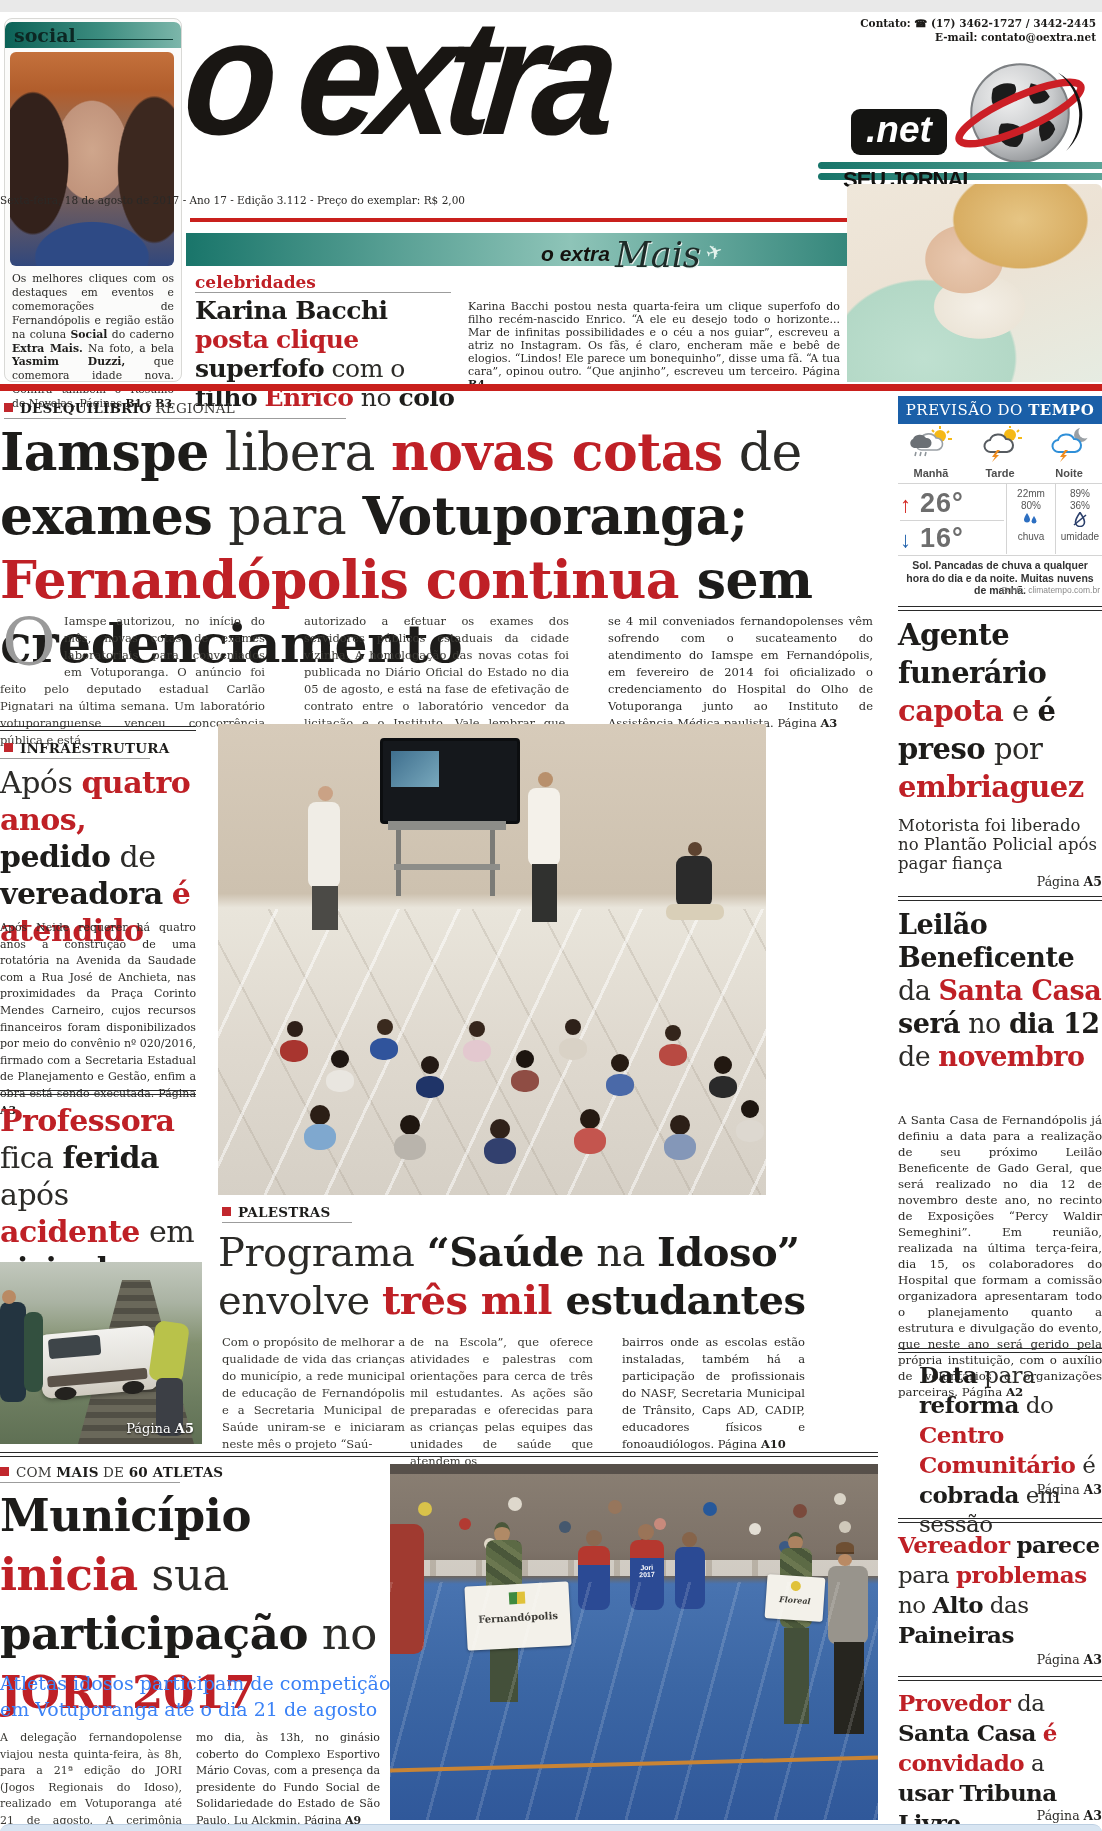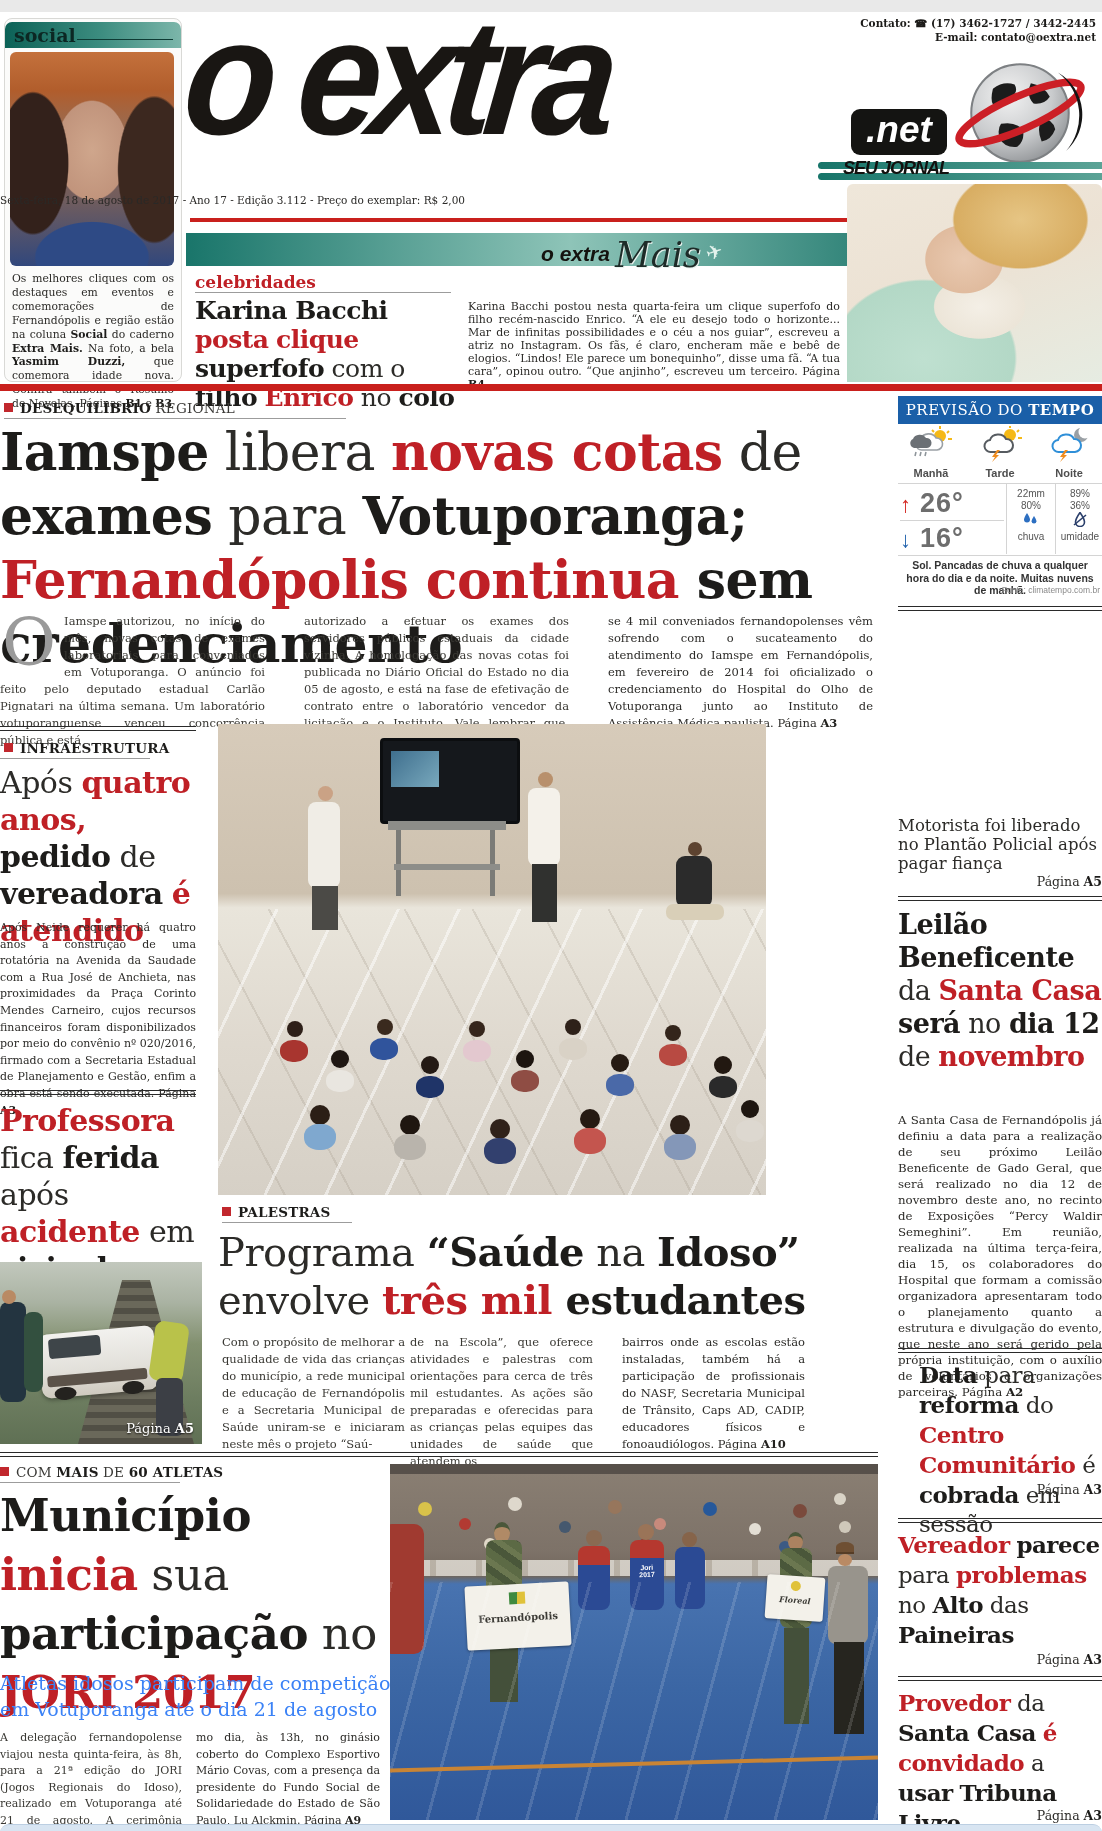--- a/index.html
+++ b/index.html
@@ -47,22 +47,22 @@
         radial-gradient(80px 50px at 50% 96%, #2e4a85 0%, #2e4a85 70%, transparent 72%),
         linear-gradient(180deg,#c4713c 0%,#b15d2c 18%,#9b6a4e 34%,#6f5c5e 70%,#31477c 100%);}
   .social-caption{position:absolute;left:7px;top:253px;width:162px;font-size:10.8px;line-height:13.9px;text-align:justify;color:#36352f;}
   
   .contact{right:6px;top:4px;text-align:right;font-size:10.5px;line-height:14px;font-weight:bold;color:#1c1b19;}
   .logo-main{left:196px;top:-30px;font-family:"Liberation Sans",sans-serif;font-style:italic;font-weight:bold;
       font-size:150px;letter-spacing:-10px;color:#191613;transform:skewX(-6deg) scaleY(1.1);transform-origin:left top;}
   .logo-net{left:851px;top:97px;background:#141412;color:#fff;border-radius:9px;padding:0px 15px 4px 15px;
       font-family:"Liberation Sans",sans-serif;font-style:italic;font-weight:bold;font-size:37px;}
   .stripe{left:818px;width:284px;height:7px;background:linear-gradient(90deg,#17756a,#5ba396);border-radius:4px 0 0 4px;}
-  .tagline{left:843px;top:146px;font-family:"Liberation Sans",sans-serif;font-style:italic;font-weight:bold;
-      font-size:18px;letter-spacing:-1px;color:#12110f;}
+  .tagline{left:843px;top:155px;font-family:"Liberation Sans",sans-serif;font-weight:bold;
+      font-size:22px;letter-spacing:-1px;color:#12110f;}
   .dateline{left:0;top:182px;width:960px;text-align:left;font-size:10.5px;color:#2a2927;}
   .redrule{left:190px;top:206px;width:912px;height:4px;background:#c9201d;}
   
   .mais-band{left:186px;top:221px;width:916px;height:33px;
       background:linear-gradient(90deg,#19756a,#8ec4b8 42%,#2d8176 75%,#16695f);}
   .mais-inner{position:absolute;left:355px;top:2px;white-space:nowrap;}
   .mais-logo{font-family:"Liberation Sans",sans-serif;font-style:italic;font-weight:bold;font-size:21px;color:#14130f;vertical-align:6px;}
   .mais-script{font-family:"DejaVu Serif",serif;font-style:italic;font-size:35px;color:#1d2b28;text-shadow:1px 1px 0 #e8f2ee;}
   .mais-plane{display:inline-block;font-size:20px;color:#e3f2ec;transform:rotate(-18deg);vertical-align:8px;}
   
@@ -324,20 +324,21 @@
   <div class="abs kicker" style="left:222px;top:1192px;">
     <span class="sq"></span><span>PALESTRAS</span>
   </div>
   <div class="abs krule" style="left:222px;top:1210px;width:130px;"></div>
   <div class="abs hl hl-pal" style="left:218px;top:1216px;"><span class="sg-n">Programa </span><span class="sg-k">“Saúde</span><span class="sg-n"> na </span><span class="sg-k">Idoso”</span><span class="sg-n"> envolve </span><span class="sg-r">três mil</span><span class="sg-k"> estudantes</span></div>
   <div class="abs bd" style="left:222px;top:1322px;width:183px;">Com o propósito de melhorar a qualidade de vida das crianças do município, a rede municipal de educação de Fernandópolis e a Secretaria Municipal de Saúde uniram-se e iniciaram neste mês o projeto “Saú-</div>
   <div class="abs bd" style="left:410px;top:1322px;width:183px;">de na Escola”, que oferece atividades e palestras com orientações para cerca de três mil estudantes. As ações são preparadas e oferecidas para as crianças pelas equipes das unidades de saúde que atendem os</div>
   <div class="abs bd" style="left:622px;top:1322px;width:183px;"><span class="sg-n">bairros onde as escolas estão instaladas, também há a participação de profissionais do NASF, Secretaria Municipal de Trânsito, Caps AD, CADIP, educadores físicos e fonoaudiólogos. Página </span><span class="sg-k">A10</span></div>
 
   <div class="abs dd" style="left:898px;top:594px;width:204px;"></div>
+  <div class="abs hl hl-agente" style="left:898px;top:604px;"><span class="sg-k">Agente funerário </span><span class="sg-r">capota</span><span class="sg-n"> e </span><span class="sg-k">é preso</span><span class="sg-n"> por </span><span class="sg-r">embriaguez</span></div>
   <div class="abs sub-agente" style="left:898px;top:804px;">Motorista foi liberado no Plantão Policial após pagar fiança</div>
   <div class="abs pgref" style="left:898px;top:862px;width:204px;"><span class="sg-n">Página </span><span class="sg-k">A5</span></div>
 
   <div class="abs dd" style="left:898px;top:884px;width:204px;"></div>
   <div class="abs hl hl-leilao" style="left:898px;top:896px;"><span class="sg-k">Leilão Beneficente</span><span class="sg-n"> da </span><span class="sg-r">Santa Casa</span><span class="sg-n"> </span><span class="sg-k">será</span><span class="sg-n"> no </span><span class="sg-k">dia 12</span><span class="sg-n"> de </span><span class="sg-r">novembro</span></div>
   <div class="abs bd" style="left:898px;top:1100px;width:204px;font-size:11.8px;line-height:16px;"><span class="sg-n">A Santa Casa de Fernandópolis já definiu a data para a realização de seu próximo Leilão Beneficente de Gado Geral, que será realizado no dia 12 de novembro deste ano, no recinto de Exposições “Percy Waldir Semeghini”. Em reunião, realizada na última terça-feira, dia 15, os colaboradores do Hospital que formam a comissão organizadora apresentaram todo o planejamento quanto a estrutura e divulgação do evento, que neste ano será gerido pela própria instituição, com o auxílio de voluntários e organizações parceiras. Página </span><span class="sg-k">A2</span></div>
 
   <div class="abs dd" style="left:898px;top:1336px;width:204px;"></div>
   <div class="abs hl hl-small" style="left:919px;top:1348px;"><span class="sg-k">Data</span><span class="sg-n"> para </span><span class="sg-k">reforma</span><span class="sg-n"> do </span><span class="sg-r">Centro Comunitário</span><span class="sg-n"> é </span><span class="sg-k">cobrada</span><span class="sg-n"> em sessão</span></div>
   <div class="abs pgref" style="left:898px;top:1470px;width:204px;"><span class="sg-n">Página </span><span class="sg-k">A3</span></div>

